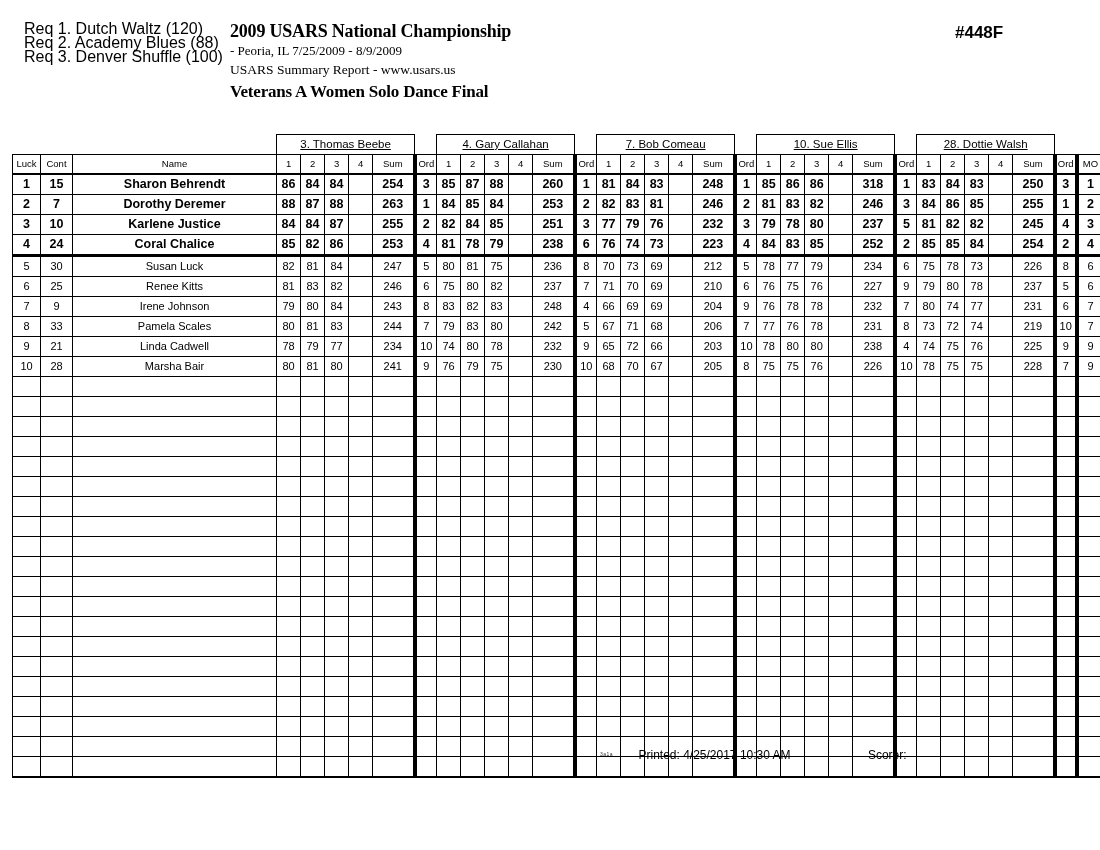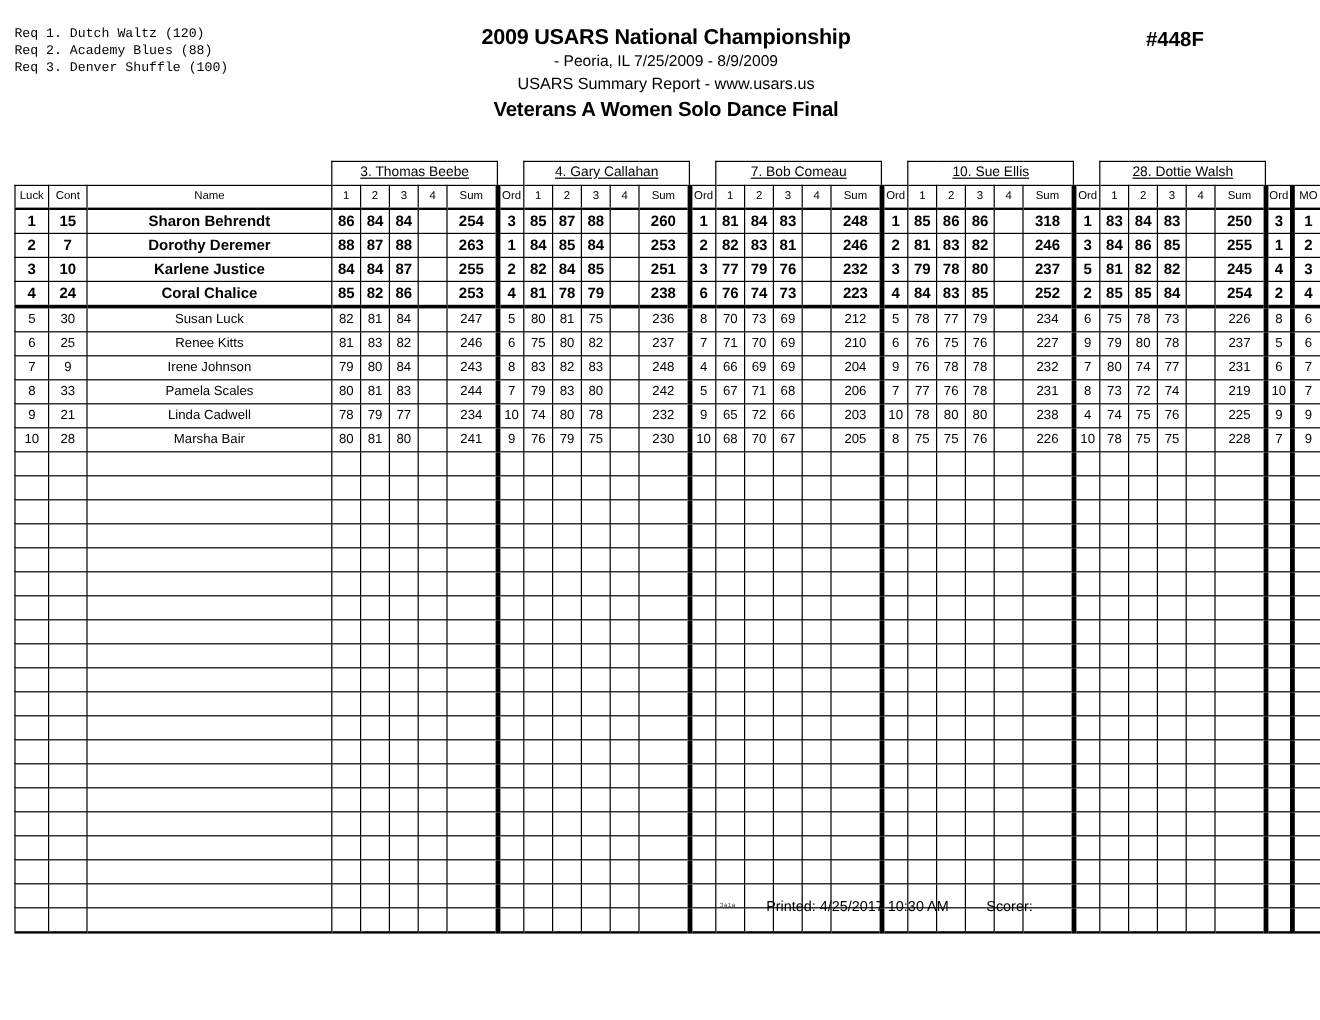--- a/index.html
+++ b/index.html
@@ -10,33 +10,32 @@
     width: 1100px; height: 850px;
     font-family: "Liberation Sans", sans-serif;
     color: #000;
     position: relative;
     overflow: hidden;
   }
 
   
   #req-block {
     position: absolute;
-    left: 12px; top: 22px;
-    font-size: 11px;
+    left: 24px; top: 22px;
+    font-size: 16px;
     line-height: 14px;
     white-space: nowrap;
-    font-family: Liberation Mono, monospace;
   }
   .req-line { display: block; }
 
   #title-block {
     position: absolute;
     left: 230px; top: 20px;
     width: 650px;
-    text-align: center;
+    font-family: Liberation Serif, serif;
   }
   #main-title {
     font-size: 18px; font-weight: bold; line-height: 22px;
     letter-spacing: -0.2px;
   }
   #sub-title {
     font-size: 13px; line-height: 18px;
   }
   #event-title {
     font-size: 17px; font-weight: bold; line-height: 23px;
@@ -129,21 +128,21 @@
     font-size: 12px;
     white-space: nowrap;
   }
   #footer .tiny {
     font-size: 5px;
     vertical-align: 3px;
     letter-spacing: 0.5px;
     color: #333;
   }
   #footer .printed { margin-left: 22px; }
-  #footer .scorer { margin-left: 28px; }
+  #footer .scorer { margin-left: 74px; }
 </style>
 </head>
 <body>
 
 <div id="req-block">
   <span class="req-line">Req  1.  Dutch Waltz (120)</span>
   <span class="req-line">Req  2.  Academy Blues (88)</span>
   <span class="req-line">Req  3.  Denver Shuffle (100)</span>
 </div>
 

